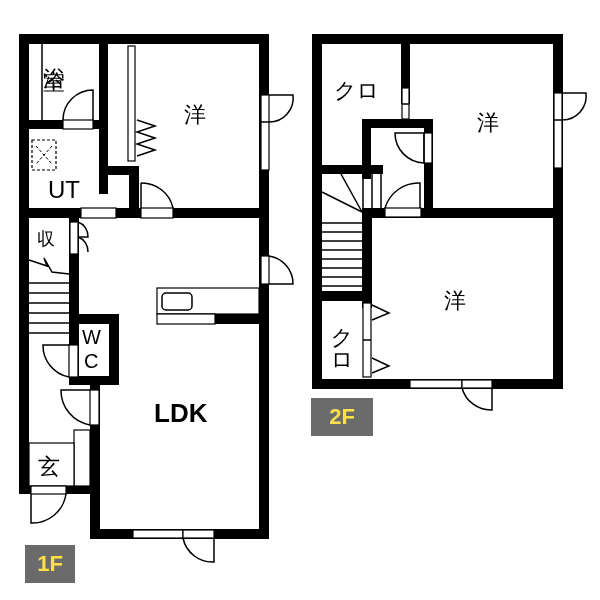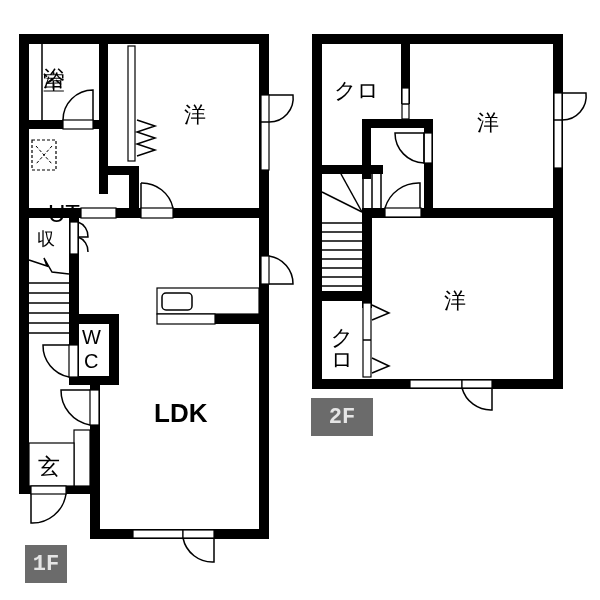--- a/index.html
+++ b/index.html
@@ -6,22 +6,22 @@
     body { width: 600px; height: 600px; position: relative; overflow: hidden;
            font-family: "DejaVu Sans", sans-serif; }
     svg { position: absolute; left: 0; top: 0; }
     .wall { fill: #000000; }
     .thin { fill: none; stroke: #000000; stroke-width: 1.5; }
     .win { fill: #ffffff; stroke: #000000; stroke-width: 1.2; }
     .lbl { position: absolute; color: #000; line-height: 1; white-space: nowrap; }
     .jp { font-family: "DejaVu Sans", sans-serif; font-size: 22px; text-align: center; }
     .en { font-family: "Liberation Sans", sans-serif; font-size: 24px; }
     .vert { writing-mode: vertical-rl; letter-spacing: 2px; }
-    .floor-badge { position: absolute; background: #6b6b6b; color: #e5e5e5;
-      font-family: Liberation Mono, monospace; font-weight: bold; font-size: 22px;
+    .floor-badge { position: absolute; background: #6b6b6b; color: #fde047;
+      font-family: Liberation Sans, sans-serif; font-weight: bold; font-size: 22px;
       display: flex; align-items: center; justify-content: center; }
   </style>
 </head>
 <body>
 
 <svg width="600" height="600" viewBox="0 0 600 600">
 
   <g>
 
     <rect class="wall" x="19" y="34" width="250" height="10"></rect>
@@ -161,27 +161,27 @@
     <polyline class="thin" points="372,305 389,313 372,320"></polyline>
     <polyline class="thin" points="372,358 389,366 372,373"></polyline>
 
     <rect class="win" x="410" y="380" width="52" height="8"></rect>
     <rect class="win" x="462" y="380" width="30" height="8"></rect>
     <path class="thin" d="M462,388 A30,30 0 0 0 492,410 L492,388"></path>
   </g>
 </svg>
 
 <div class="lbl jp vert" style="left:43px; top:50px;">浴室</div>
-<div class="lbl en" style="left:48px; top:178px;margin-top:24px;">UT</div>
+<div class="lbl en" style="left:48px; top:178px;">UT</div>
 <div class="lbl jp" style="left:184px; top:104px;">洋</div>
 <div class="lbl jp" style="left:37px; top:230px; font-size:18px;">収</div>
 <div class="lbl en" style="left:82px; top:327px; font-size:20px;">W</div>
 <div class="lbl en" style="left:84px; top:351px; font-size:20px;">C</div>
 <div class="lbl en" style="left:154px; top:400px; font-size:26px;font-weight:bold;">LDK</div>
 <div class="lbl jp" style="left:38px; top:456px;">玄</div>
 
 <div class="lbl jp" style="left:334px; top:80px;">クロ</div>
 <div class="lbl jp" style="left:477px; top:112px;">洋</div>
 <div class="lbl jp" style="left:444px; top:290px;">洋</div>
 <div class="lbl jp vert" style="left:331px; top:312px;">クロ</div>
 
-<div class="floor-badge" style="left:25px; top:545px; width:42px; height:38px;">1F</div>
+<div class="floor-badge" style="left:25px; top:545px; width:50px; height:38px;">1F</div>
 <div class="floor-badge" style="left:311px; top:398px; width:62px; height:38px;">2F</div>
 
 </body></html>

